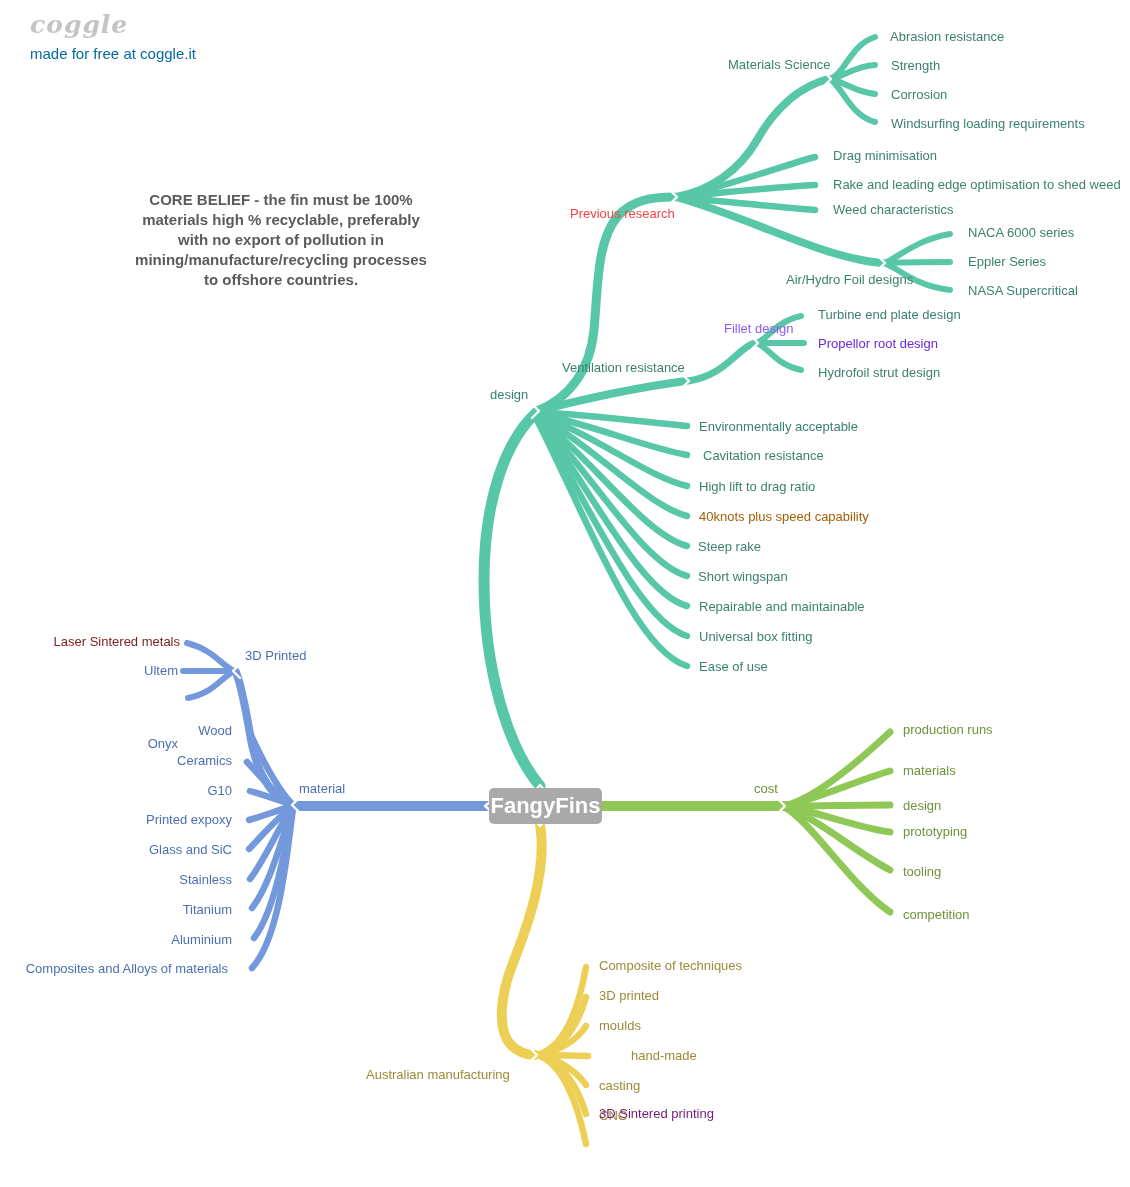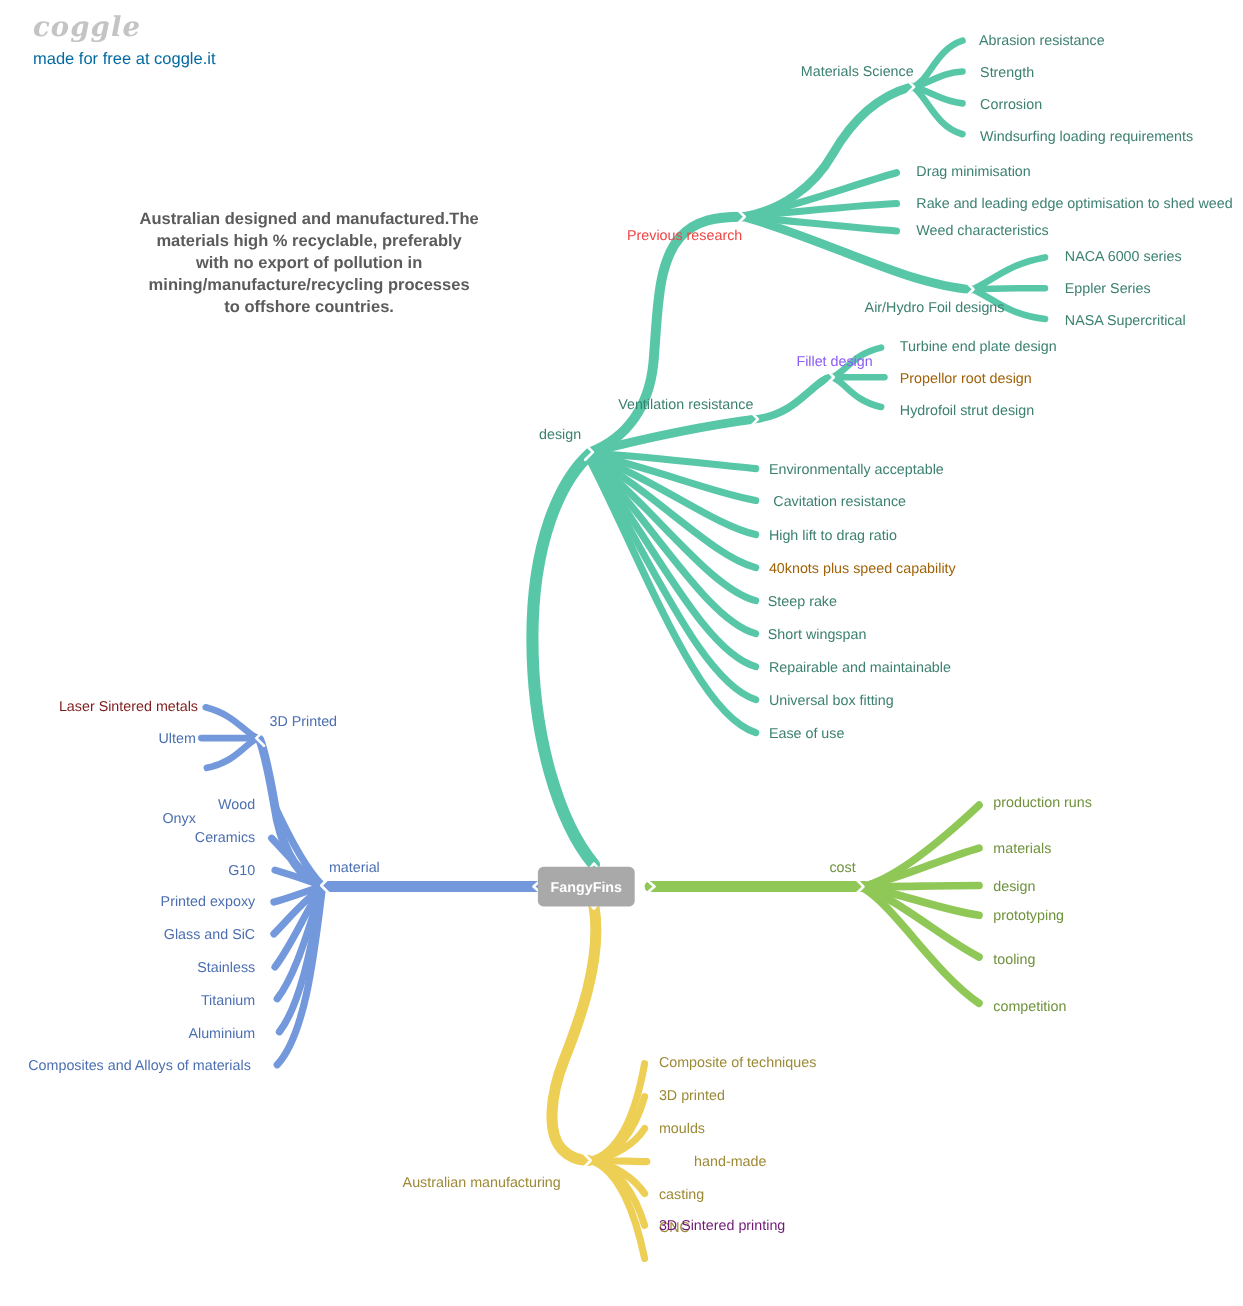--- a/index.html
+++ b/index.html
@@ -8,22 +8,22 @@
   #branch-svg{position:absolute;left:0;top:0;}
   path.branch{fill:none;stroke-linecap:round;}
   polyline.chev{fill:none;stroke:#ffffff;stroke-width:2.4;stroke-linecap:round;stroke-linejoin:round;}
   .node-label{position:absolute;font-size:13px;line-height:15px;white-space:nowrap;cursor:pointer;}
   #logo{position:absolute;left:30px;top:10px;font-family:"DejaVu Serif",serif;font-style:italic;
         font-weight:bold;font-size:25px;color:#c4c4c4;letter-spacing:1px;}
   #tagline{position:absolute;left:30px;top:45px;font-size:15px;color:#0369a1;}
   #core-belief{position:absolute;left:96px;top:190px;width:370px;text-align:center;
                font-weight:bold;font-size:15px;line-height:20px;color:#5b5b5b;}
   #core-belief span{display:block;}
-  #root-node{position:absolute;left:489px;top:788px;width:88px;height:36px;background:#a9a9a9;
-             border-radius:5px;color:#ffffff;font-weight:bold;font-size:13px;
+  #root-node{position:absolute;left:489px;top:788px;width:113px;height:36px;background:#a9a9a9;
+             border-radius:5px;color:#ffffff;font-weight:bold;font-size:22px;
              display:flex;align-items:center;justify-content:center;cursor:pointer;}
 </style>
 </head>
 <body>
 
 <div id="canvas">
 
   <svg id="branch-svg" width="1130" height="1187" viewBox="0 0 1130 1187">
 
     <g class="g-material">
@@ -110,21 +110,21 @@
       <polyline class="chev" points="240,664 233,671 240,678"></polyline>
       <polyline class="chev" points="778,799 785,806 778,813"></polyline>
       <polyline class="chev" points="530,1048 537,1055 530,1062"></polyline>
     </g>
   </svg>
 
   <div id="logo">coggle</div>
   <div id="tagline">made for free at coggle.it</div>
 
   <div id="core-belief">
-    <span>Australian designed and manufactured.The</span>
+    <span>CORE BELIEF - the fin must be 100%</span>
     <span>materials high % recyclable, preferably</span>
     <span>with no export of pollution in</span>
     <span>mining/manufacture/recycling processes</span>
     <span>to offshore countries.</span>
   </div>
 
   <div id="labels-layer">
       <div class="node-label" style="color: rgb(60, 129, 112); top: 387px; left: 490px;">design</div>
       <div class="node-label" style="color: #ef4444; top: 174px; left: 570px; margin-top: 32px;">Previous research</div>
       <div class="node-label" style="color: rgb(60, 129, 112); top: 57px; left: 728px;">Materials Science</div>
@@ -135,21 +135,21 @@
       <div class="node-label" style="color: rgb(60, 129, 112); top: 148px; left: 833px;">Drag minimisation</div>
       <div class="node-label" style="color: rgb(60, 129, 112); top: 177px; left: 833px;">Rake and leading edge optimisation to shed weed</div>
       <div class="node-label" style="color: rgb(60, 129, 112); top: 202px; left: 833px;">Weed characteristics</div>
       <div class="node-label" style="color: rgb(60, 129, 112); top: 272px; left: 786px;">Air/Hydro Foil designs</div>
       <div class="node-label" style="color: rgb(60, 129, 112); top: 225px; left: 968px;">NACA 6000 series</div>
       <div class="node-label" style="color: rgb(60, 129, 112); top: 254px; left: 968px;">Eppler Series</div>
       <div class="node-label" style="color: rgb(60, 129, 112); top: 283px; left: 968px;">NASA Supercritical</div>
       <div class="node-label" style="color: rgb(60, 129, 112); top: 360px; left: 562px;">Ventilation resistance</div>
       <div class="node-label" style="color: #8b5cf6; top: 321px; left: 724px;">Fillet design</div>
       <div class="node-label" style="color: rgb(60, 129, 112); top: 307px; left: 818px;">Turbine end plate design</div>
-      <div class="node-label" style="color: #a16207; top: 336px; left: 818px;">Propellor root design</div>
+      <div class="node-label" style="color: #6d28d9; top: 336px; left: 818px;">Propellor root design</div>
       <div class="node-label" style="color: rgb(60, 129, 112); top: 365px; left: 818px;">Hydrofoil strut design</div>
       <div class="node-label" style="color: rgb(60, 129, 112); top: 419px; left: 699px;">Environmentally acceptable</div>
       <div class="node-label" style="color: rgb(60, 129, 112); top: 448px; left: 703px;">Cavitation resistance</div>
       <div class="node-label" style="color: rgb(60, 129, 112); top: 479px; left: 699px;">High lift to drag ratio</div>
       <div class="node-label" style="color: #a16207; top: 509px; left: 699px;">40knots plus speed capability</div>
       <div class="node-label" style="color: rgb(60, 129, 112); top: 539px; left: 698px;">Steep rake</div>
       <div class="node-label" style="color: rgb(60, 129, 112); top: 569px; left: 698px;">Short wingspan</div>
       <div class="node-label" style="color: rgb(60, 129, 112); top: 599px; left: 699px;">Repairable and maintainable</div>
       <div class="node-label" style="color: rgb(60, 129, 112); top: 629px; left: 699px;">Universal box fitting</div>
       <div class="node-label" style="color: rgb(60, 129, 112); top: 659px; left: 699px;">Ease of use</div>

